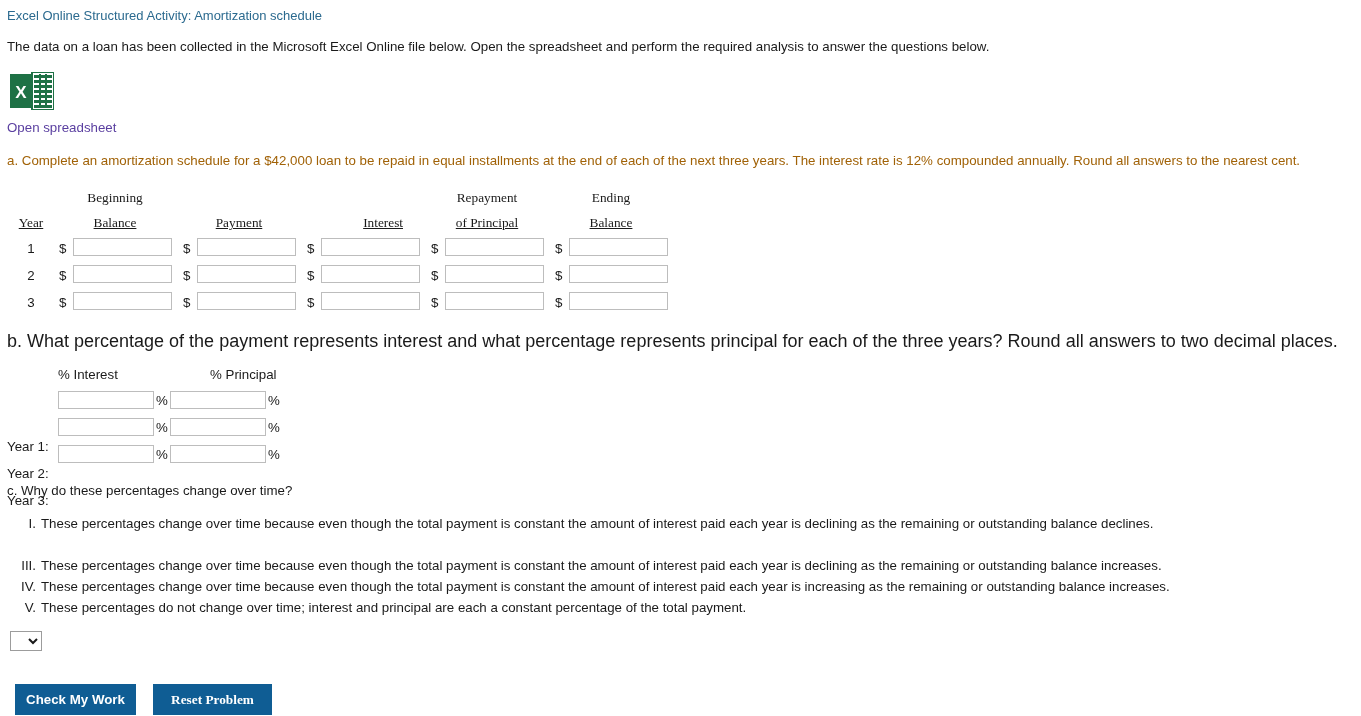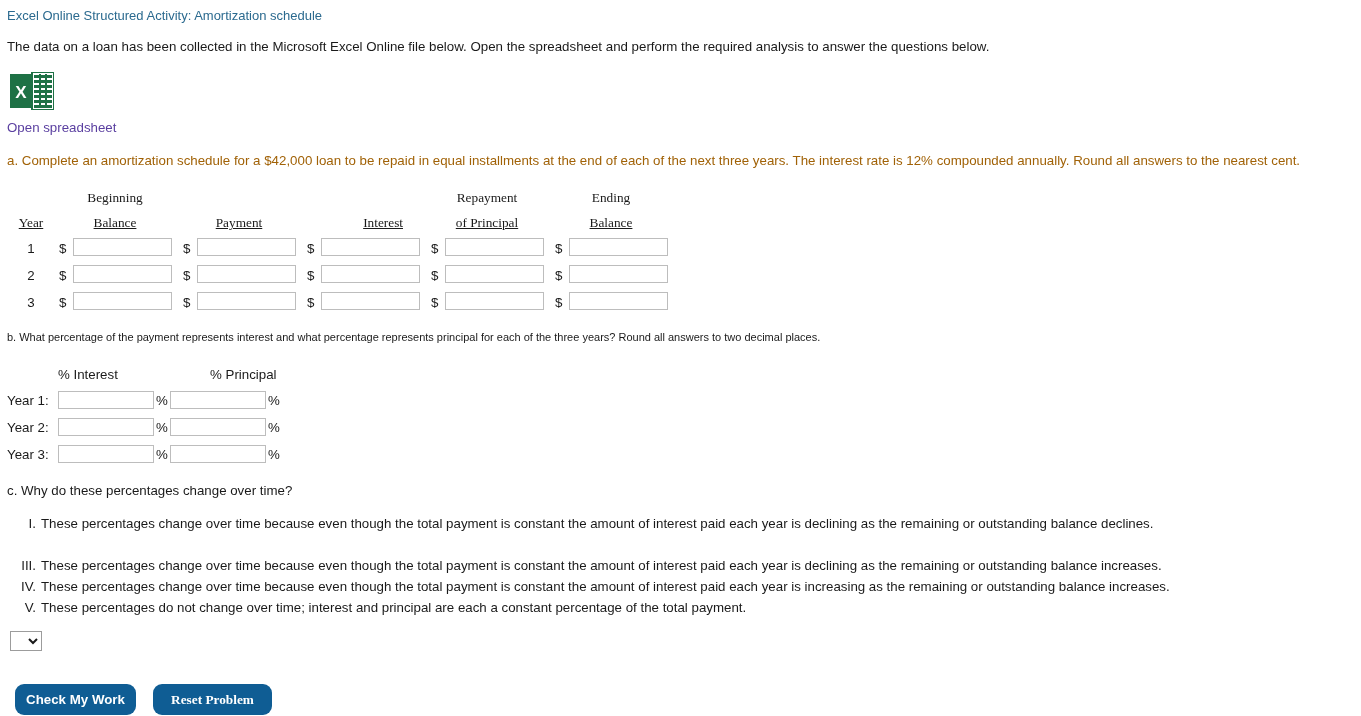--- a/index.html
+++ b/index.html
@@ -99,37 +99,38 @@
     color: #1a1a1a;
     outline: none;
   }
   input.box.amt { width: 99px; }
   input.box.pct { width: 96px; }
 
   
   .q-b {
     position: absolute;
     left: 7px; top: 331px;
-    font-size: 11px;
+    font-size: 18px;
     color: #1a1a1a;
     white-space: nowrap;
   }
   .pct-hdr {
     position: absolute;
     font-size: 13.3px;
     color: #1a1a1a;
     white-space: nowrap;
   }
   .yearlabel {
     position: absolute;
     left: 7px;
     font-size: 13.3px;
     color: #1a1a1a;
     line-height: 20px;
     white-space: nowrap;
+    margin-top: 46px;
   }
   .pctsign {
     position: absolute;
     font-size: 13.3px;
     color: #1a1a1a;
     line-height: 20px;
   }
 
   
   .q-c {
@@ -162,21 +163,21 @@
     font-family: "Liberation Sans", sans-serif;
     font-size: 12px;
     color: #1a1a1a;
   }
 
   
   .btn {
     position: absolute;
     height: 31px;
     border: none;
-    border-radius: 9px;
+    border-radius: 0;
     background: #0f5d94;
     color: #ffffff;
     font-family: "Liberation Sans", sans-serif;
     font-size: 13.3px;
     font-weight: bold;
     cursor: pointer;
     padding: 0;
   }
   #check-btn { left: 15px; top: 684px; width: 121px; }
   #reset-btn { left: 153px; top: 684px; width: 119px; font-family: Liberation Serif, serif; }

